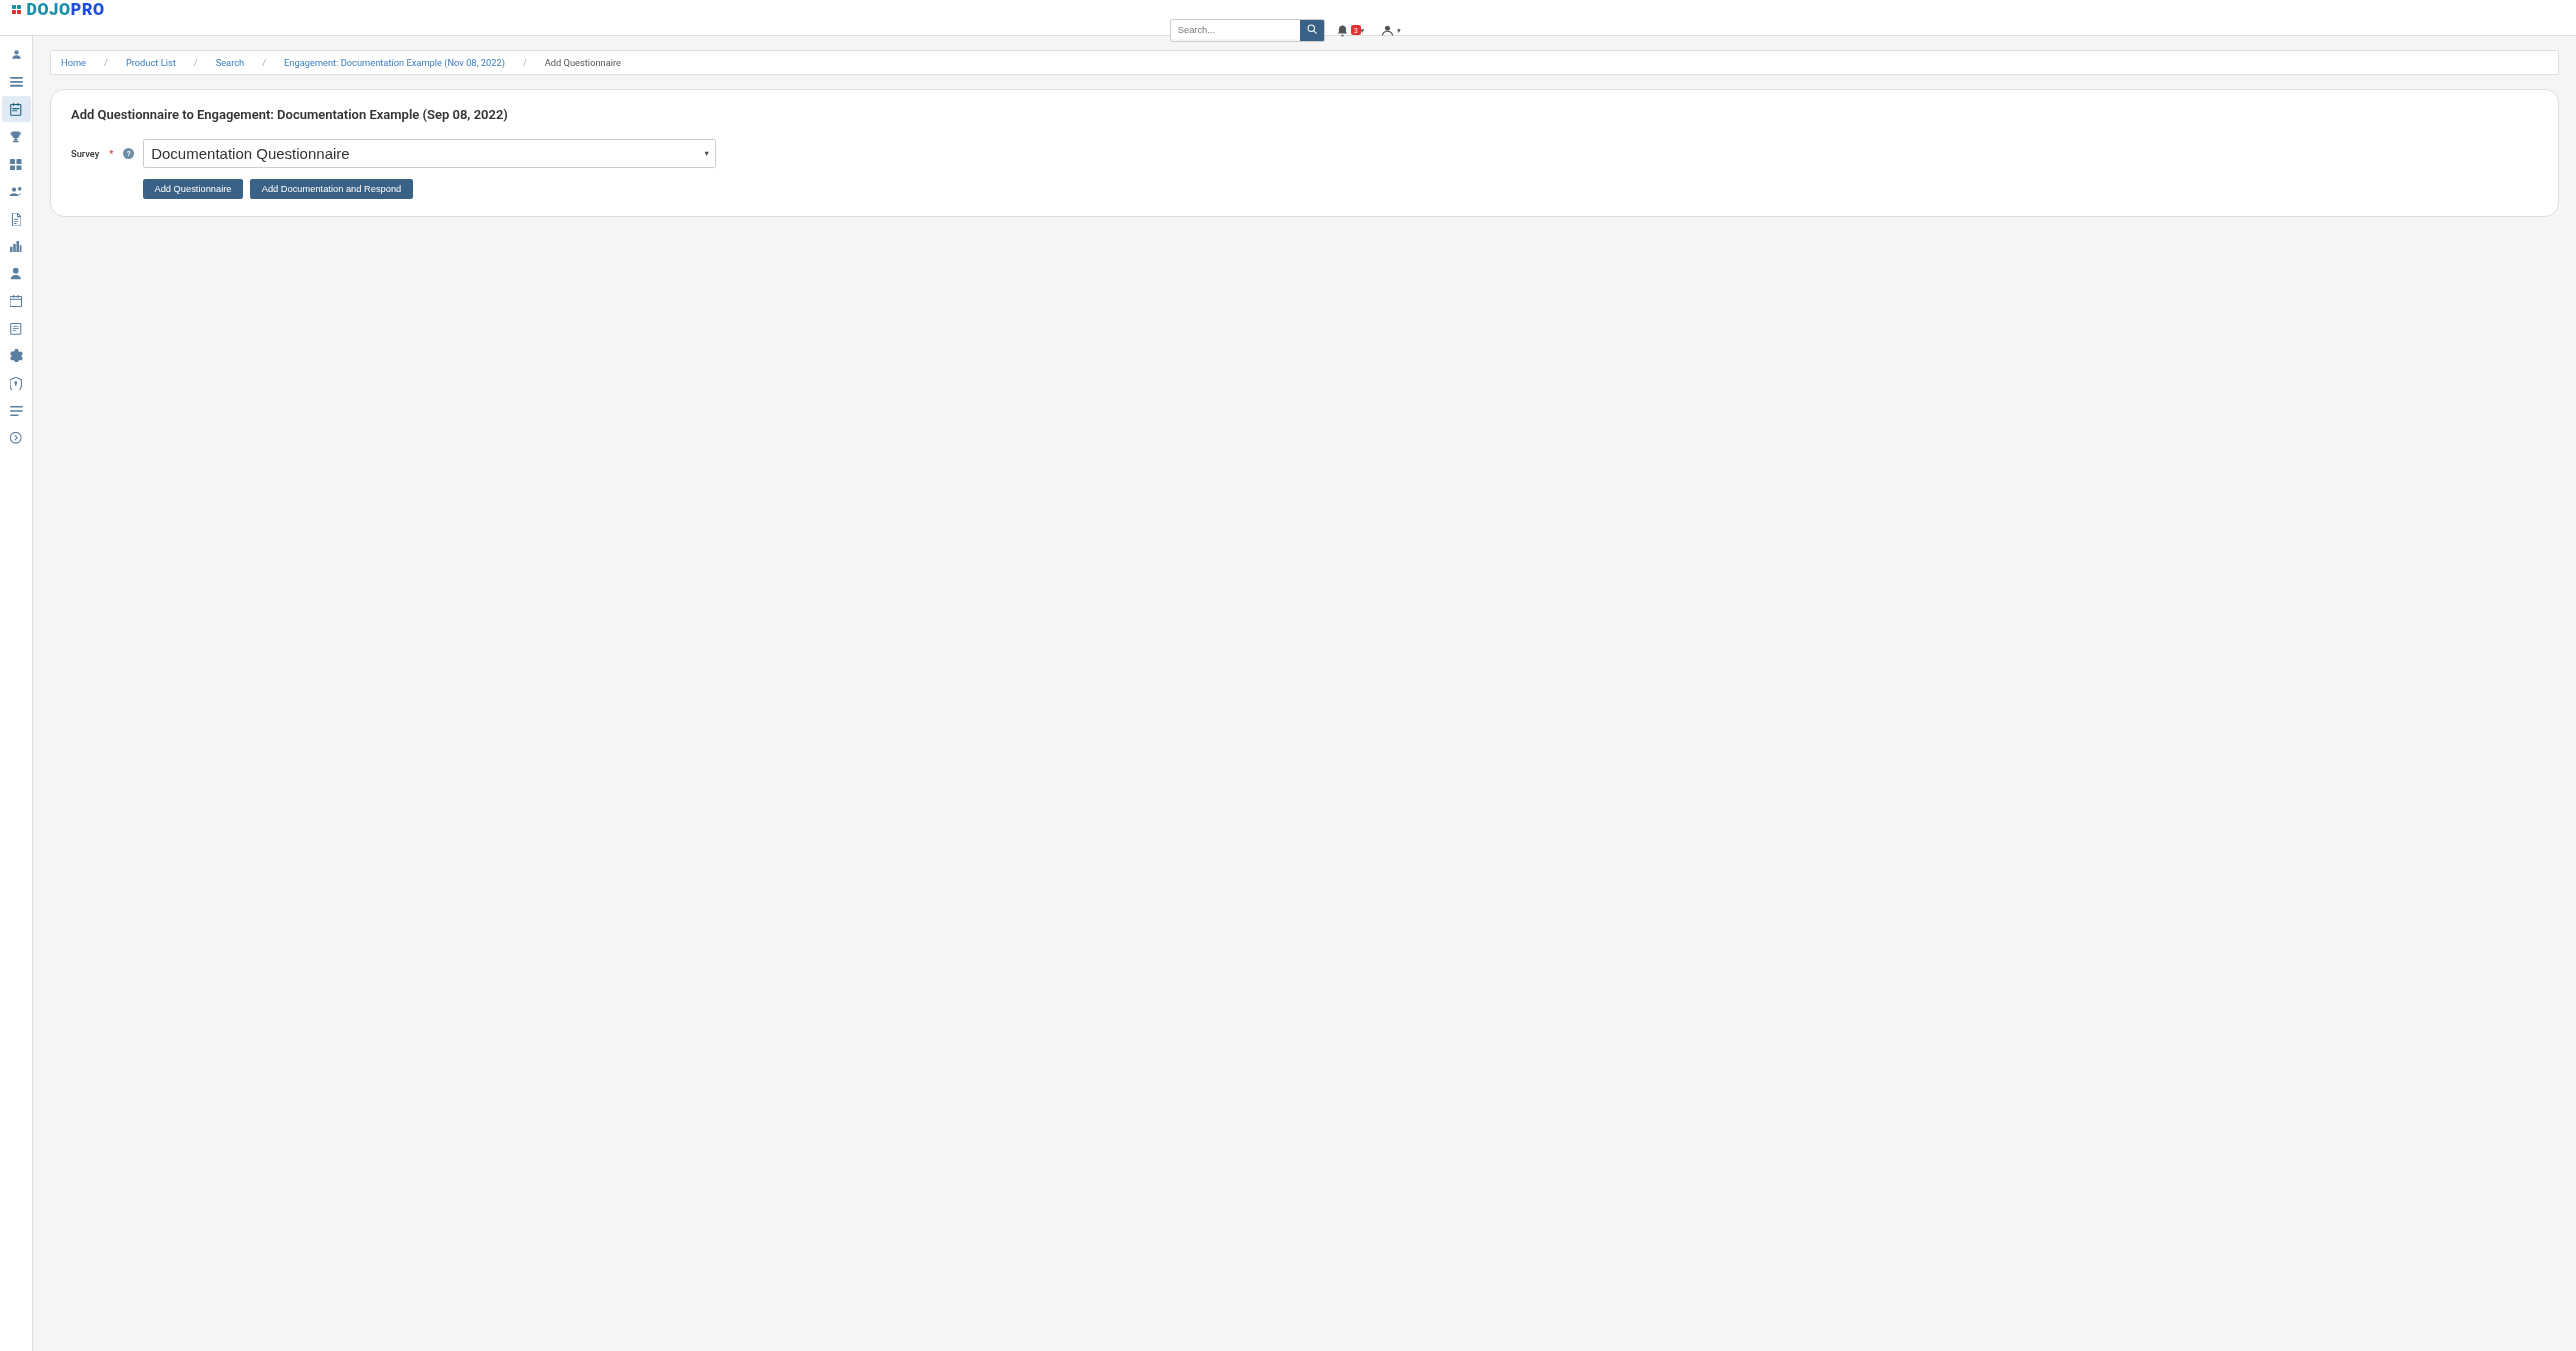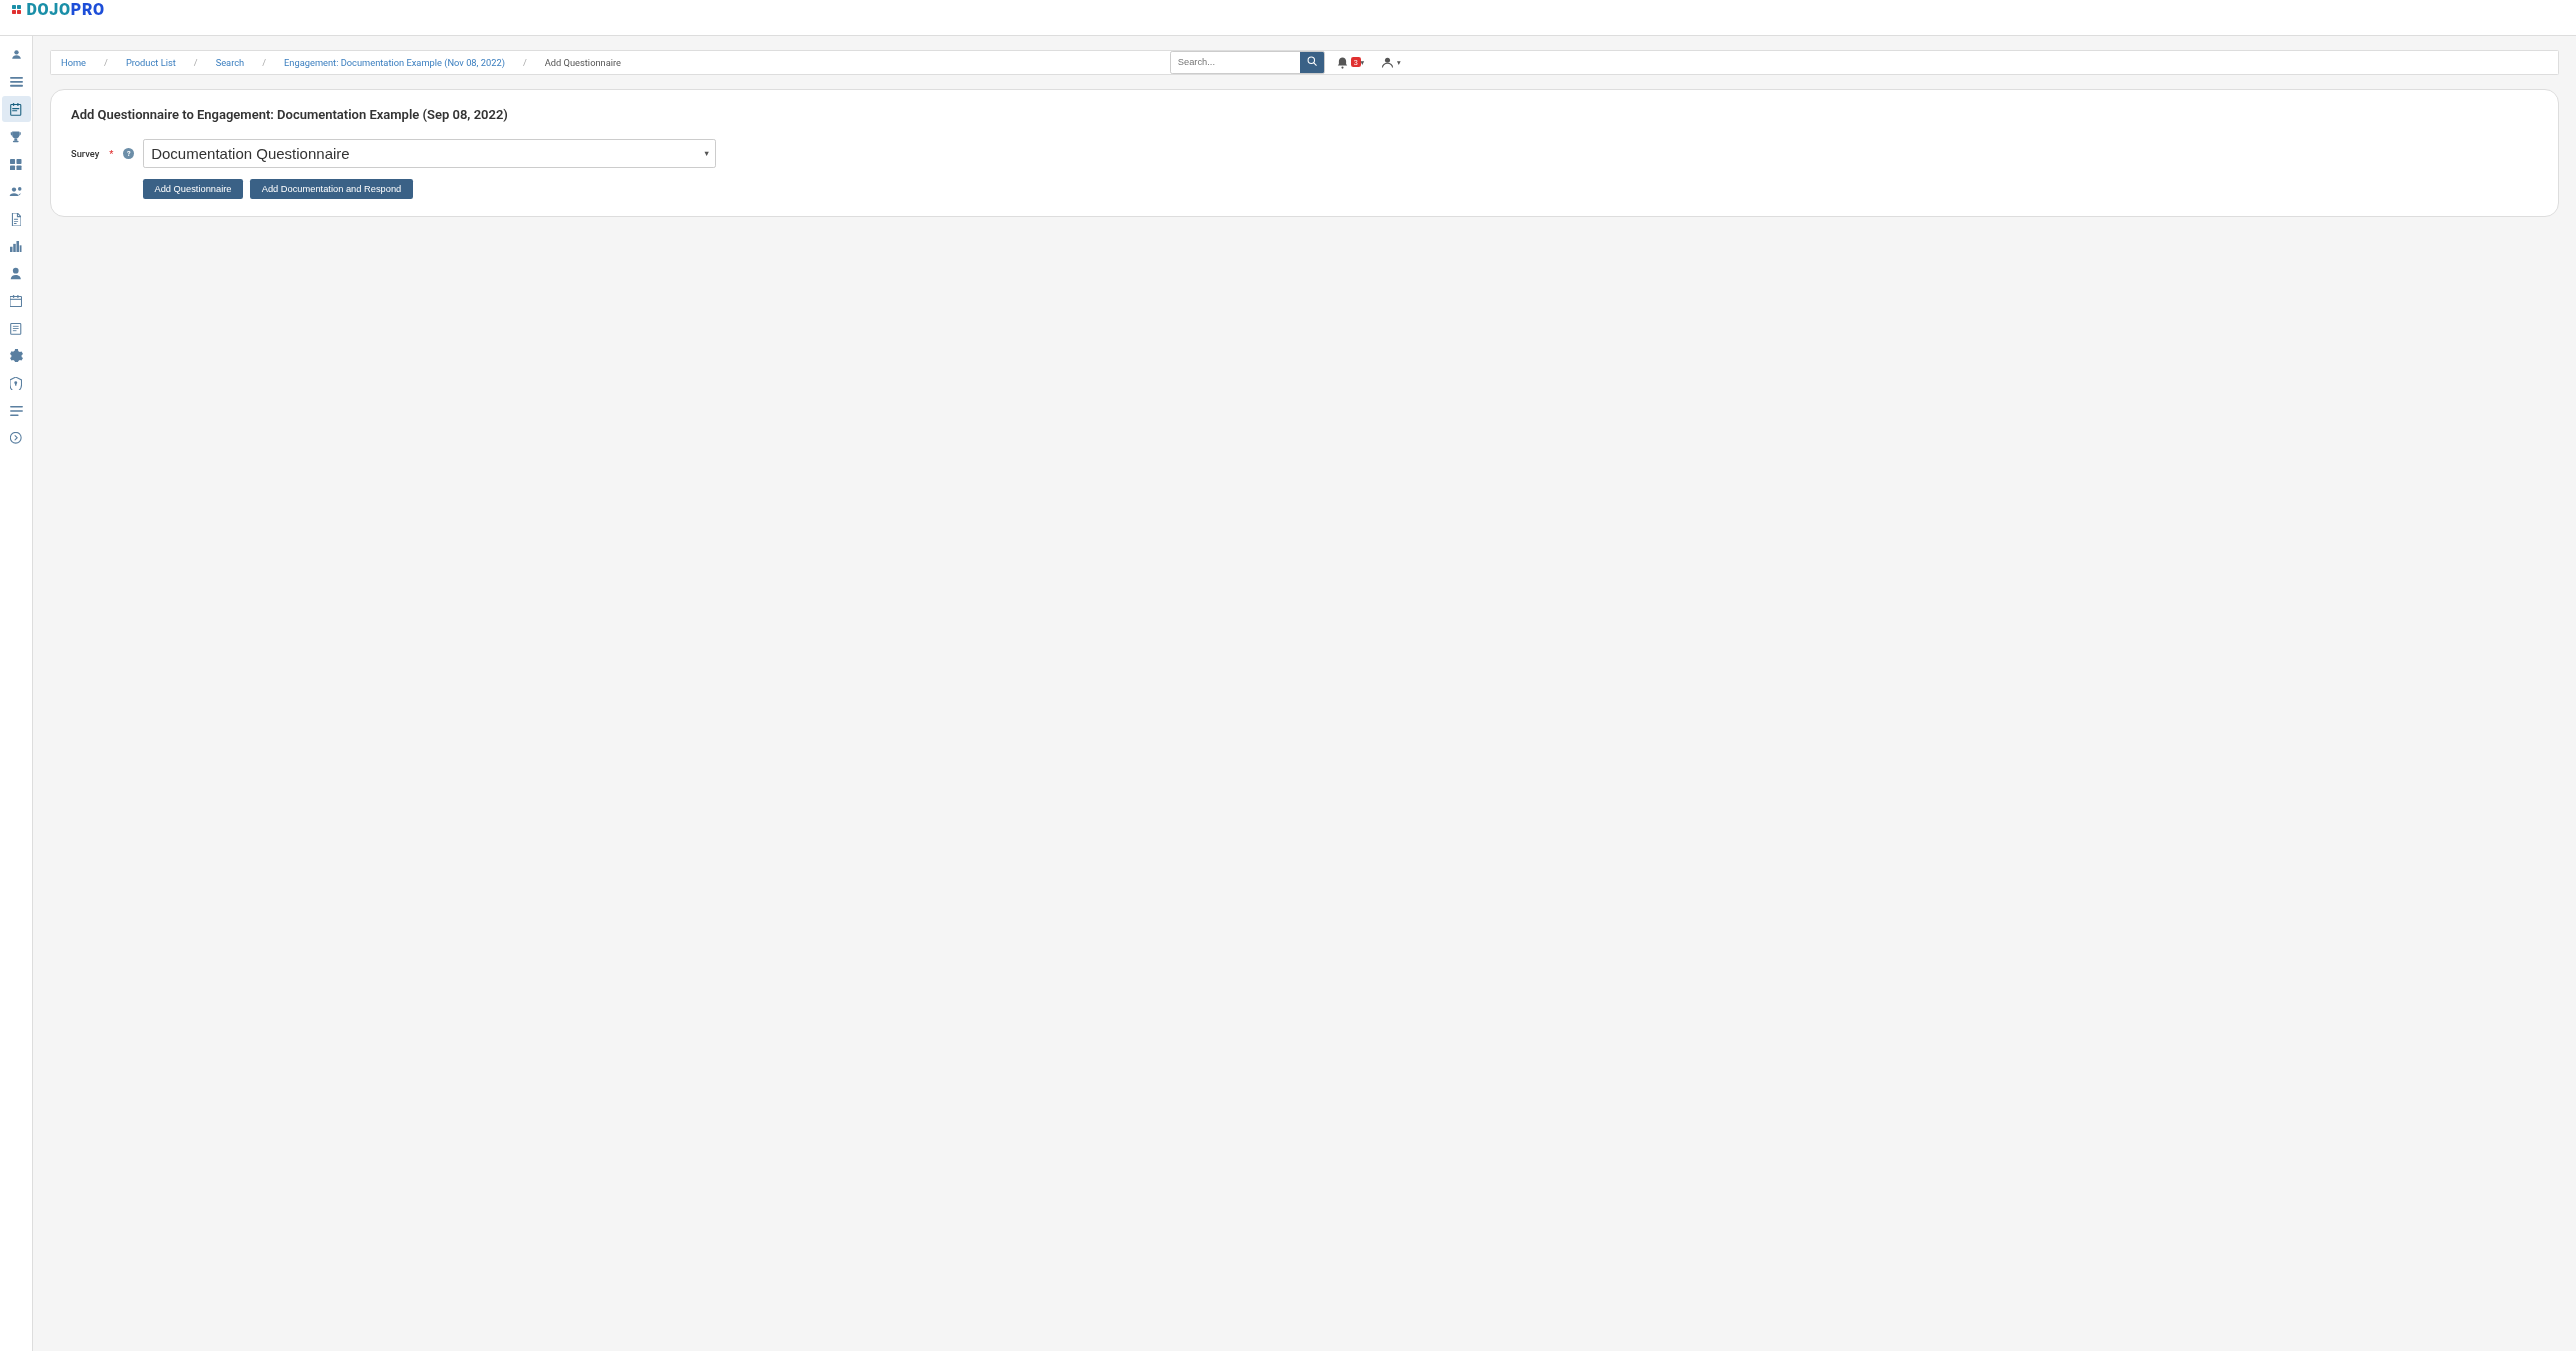--- a/index.html
+++ b/index.html
@@ -25,21 +25,20 @@
       font-weight: 900;
       letter-spacing: 0.7px;
       margin-right: auto;
     }
     .logo-dojo { color: #1a8fa8; }
     .logo-pro { color: #1d4ed8; }
     .navbar-right {
       display: flex;
       align-items: center;
       gap: 5.7px;
-      margin-top: 32px;
     }
     .search-box {
       display: flex;
       align-items: center;
       border: 0.7px solid #ccc;
       border-radius: 2.2px;
       overflow: hidden;
     }
     .search-input {
       border: none;

